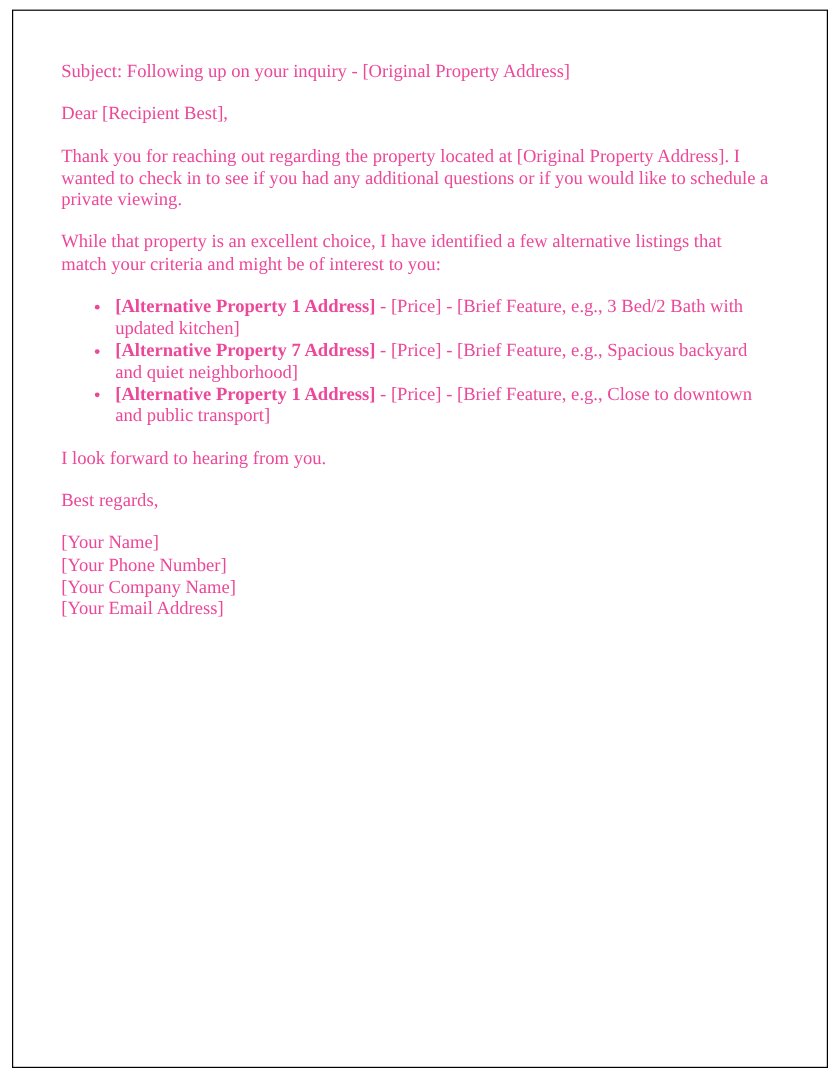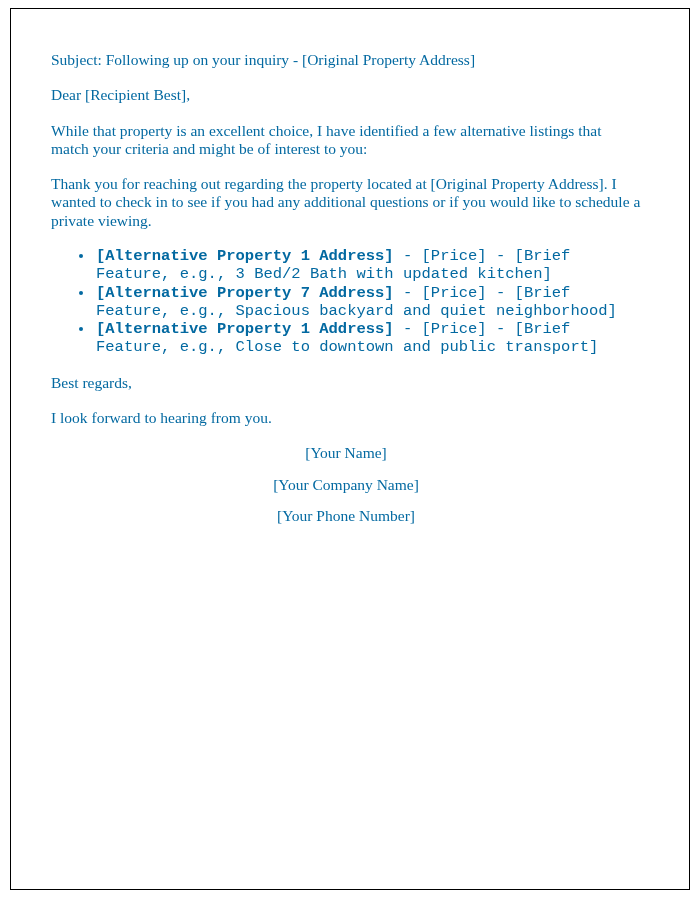--- a/index.html
+++ b/index.html
@@ -15,72 +15,71 @@
     left: 10px;
     top: 8px;
     width: 680px;
     height: 882px;
     border: 1px solid #000000;
     background: #ffffff;
     padding: 42px 48px 40px 40px;
     font-family: "Liberation Serif", "DejaVu Serif", serif;
     font-size: 15.5px;
     line-height: 1.18;
-    color: #0369a1;
+    color: #ec4899;
   }
   .para {
     margin: 0 0 17px 0;
   }
   .sig-line {
-    margin: 13px;
+    margin: 0;
     line-height: 1.18;
-    text-align: center;
   }
   ul.bullet-list {
     margin: 0 0 17px 0;
     padding-left: 43px;
-    font-family: Liberation Mono, monospace;
   }
   ul.bullet-list li {
     margin: 0;
     padding-left: 2px;
   }
   .bold {
     font-weight: bold;
   }
 </style>
 </head>
 <body>
 
 <div class="page">
 
   <p class="para">Subject: Following up on your inquiry - [Original Property Address]</p>
 
   <p class="para">Dear [Recipient Best],</p>
 
+  <p class="para">Thank you for reaching out regarding the property located at [Original Property Address]. I wanted to check in to see if you had any additional questions or if you would like to schedule a private viewing.</p>
+
   <p class="para">While that property is an excellent choice, I have identified a few alternative listings that match your criteria and might be of interest to you:</p>
-
-  <p class="para">Thank you for reaching out regarding the property located at [Original Property Address]. I wanted to check in to see if you had any additional questions or if you would like to schedule a private viewing.</p>
 
   <ul class="bullet-list">
     <li>
       <span class="bold">[Alternative Property 1 Address]</span><span> - [Price] - [Brief Feature, e.g., 3 Bed/2 Bath with updated kitchen]</span>
     </li>
     <li>
       <span class="bold">[Alternative Property 7 Address]</span><span> - [Price] - [Brief Feature, e.g., Spacious backyard and quiet neighborhood]</span>
     </li>
     <li>
       <span class="bold">[Alternative Property 1 Address]</span><span> - [Price] - [Brief Feature, e.g., Close to downtown and public transport]</span>
     </li>
   </ul>
 
 
+  <p class="para">I look forward to hearing from you.</p>
+
   <p class="para">Best regards,</p>
-
-  <p class="para">I look forward to hearing from you.</p>
 
   <div>
     <p class="sig-line">[Your Name]</p>
+    <p class="sig-line">[Your Phone Number]</p>
     <p class="sig-line">[Your Company Name]</p>
-    <p class="sig-line">[Your Phone Number]</p>
+    <p class="sig-line">[Your Email Address]</p>
   </div>
 
 </div>
 
 </body></html>

